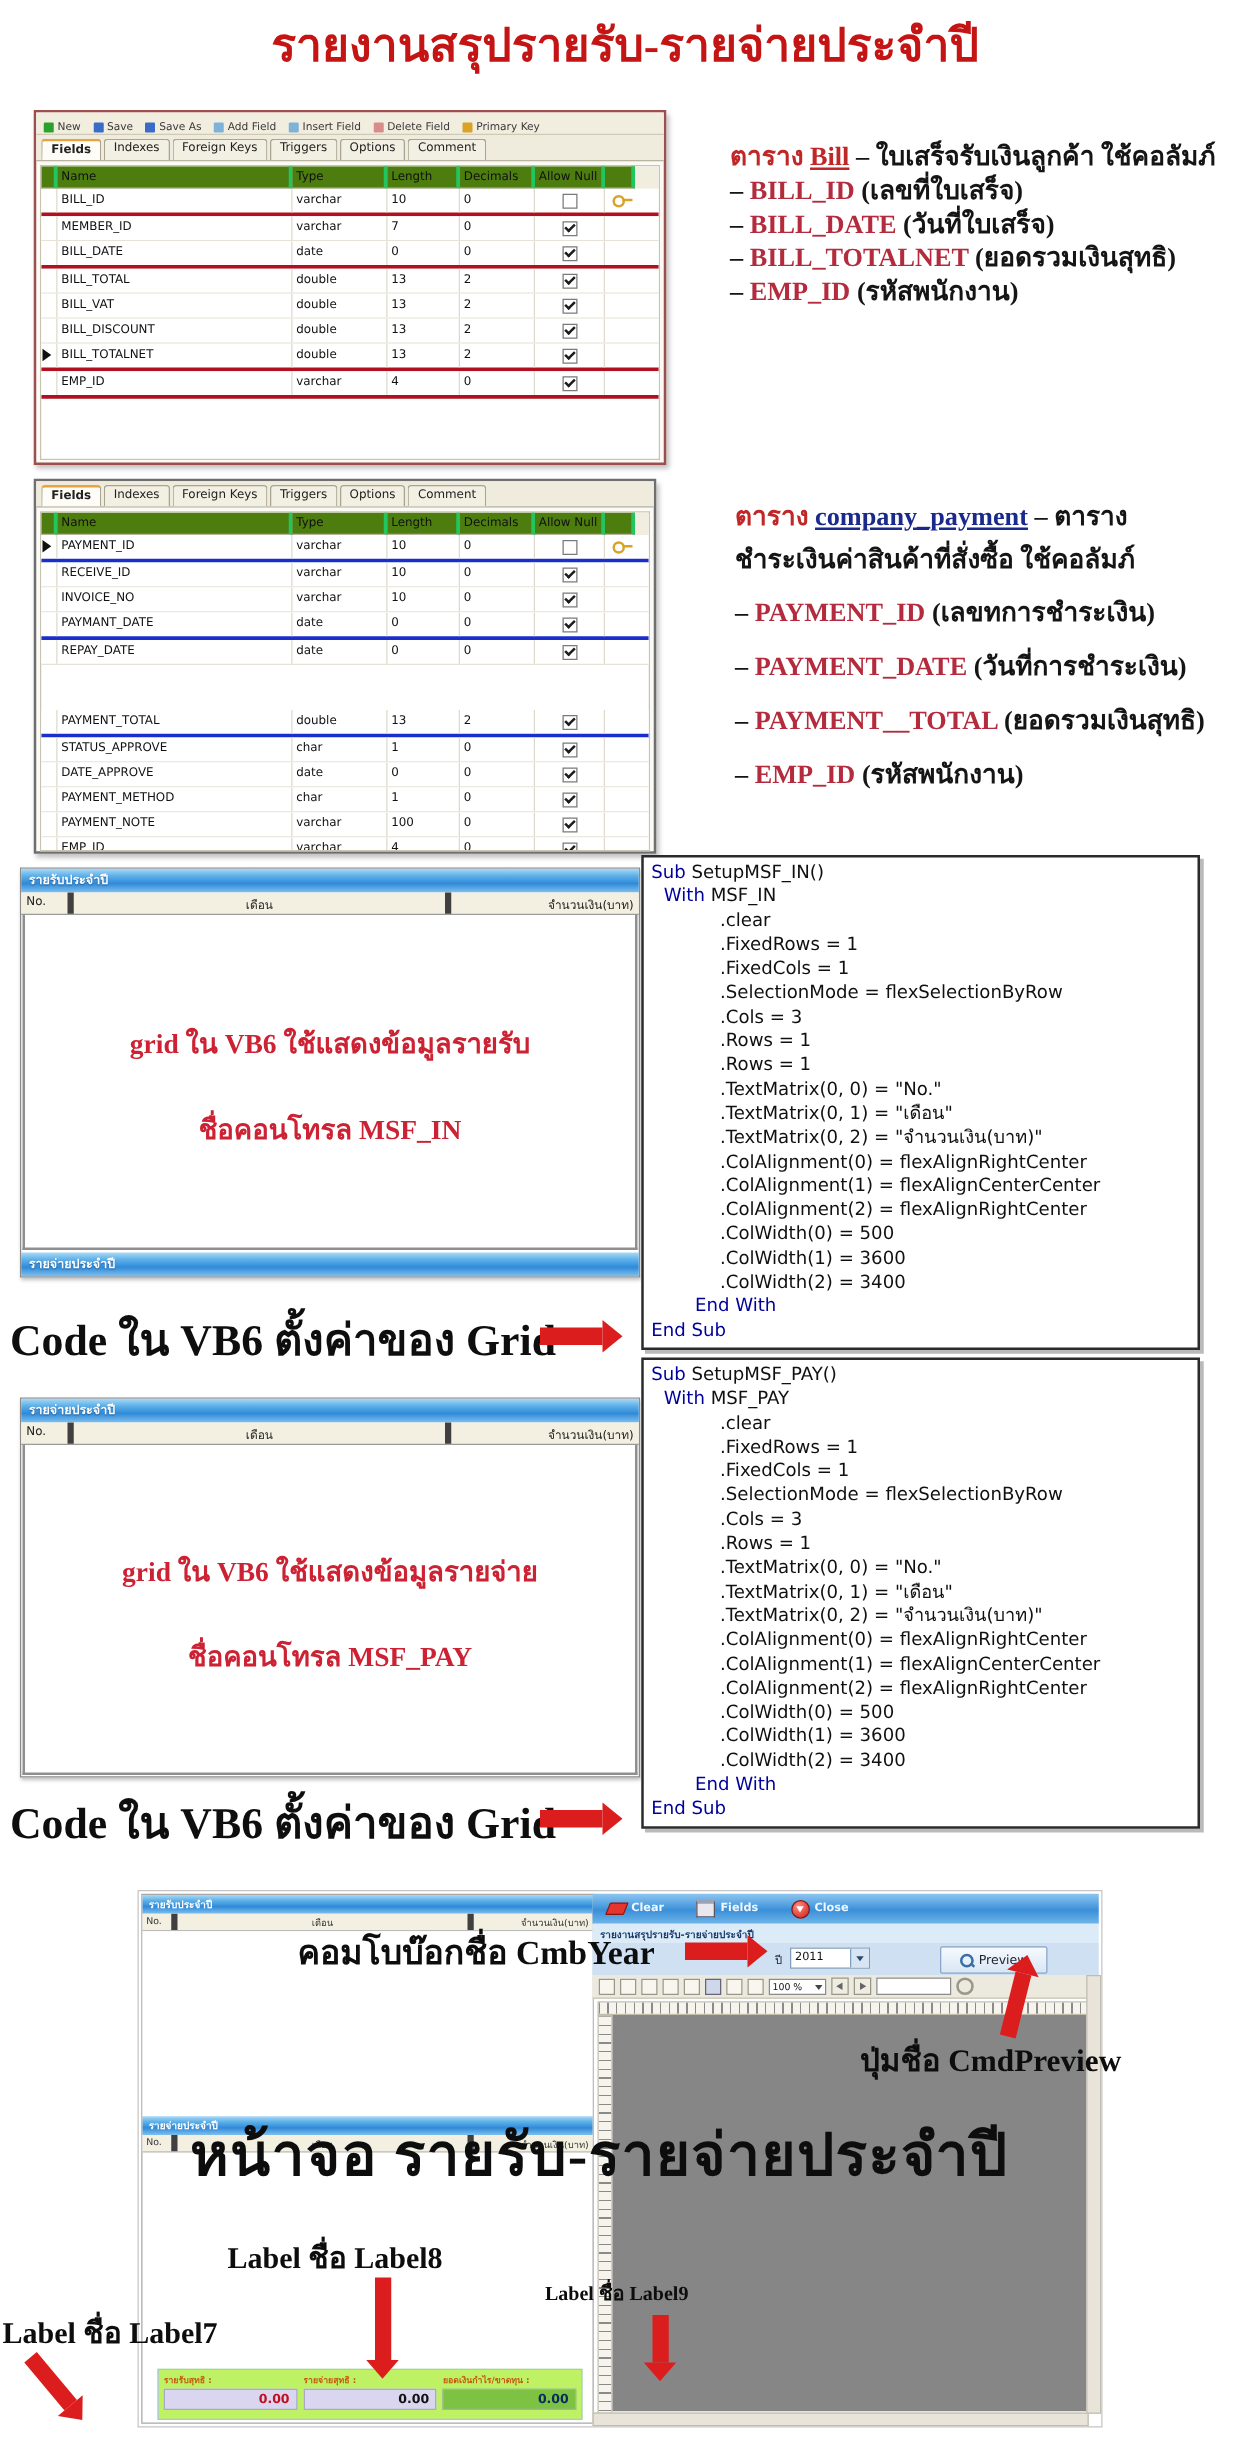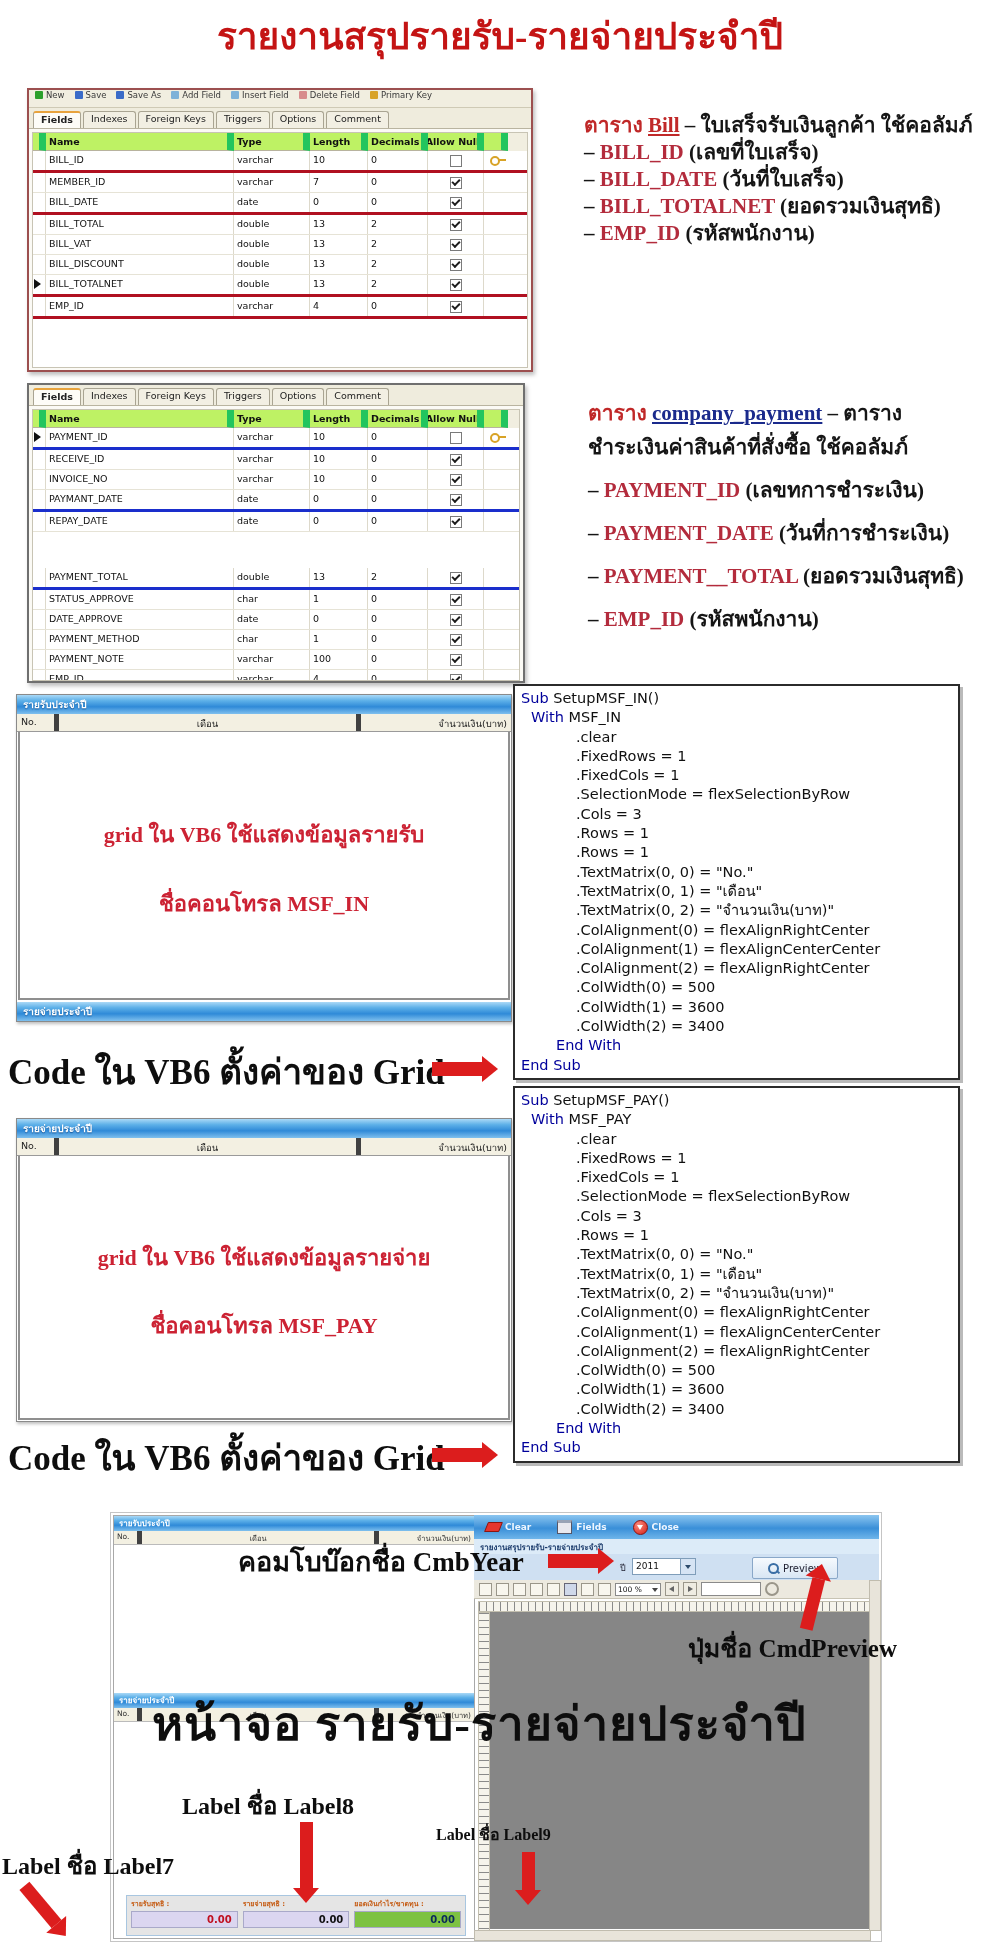--- a/index.html
+++ b/index.html
@@ -7,34 +7,34 @@
         font-family:"DejaVu Sans","Liberation Sans",sans-serif;color:#111}
 
   
   .ptitle{position:absolute;top:6px;left:0;width:100%;text-align:center;margin:0;
           font-family:"Liberation Serif",serif;font-size:37px;font-weight:bold;color:#c41414}
 
   
   .dpanel{position:absolute;background:#fbfaf5;border:2px solid #9c4f4f;box-shadow:2px 3px 4px rgba(0,0,0,.25)}
   #panel1{left:27px;top:88px;width:502px;height:280px}
   #panel2{left:27px;top:383px;width:494px;height:296px;border-color:#6f6f6f}
-  .dtoolbar{display:flex;align-items:flex-start;gap:10px;height:17px;background:#f1eee0;
+  .dtoolbar{display:flex;align-items:flex-end;gap:10px;height:17px;background:#f1eee0;
             border-bottom:1px solid #cfcab5;font-size:8.5px;color:#3a3a3a;padding:0 6px;white-space:nowrap;overflow:hidden}
   .titem{display:flex;align-items:center;gap:3px}
   .tico{width:8px;height:8px;display:inline-block;border-radius:1px}
   .dtabs{display:flex;gap:2px;background:#efecdd;padding:3px 4px 0;border-bottom:1px solid #b9b4a0;height:17px}
   .tab{font-size:9.5px;color:#222;background:#f2efe3;border:1px solid #a9a492;border-bottom:none;
        border-radius:3px 3px 0 0;padding:1px 7px;line-height:12px}
   .tab.active{background:#fdfcf7;border-top:2px solid #e8a33d;font-weight:bold}
   .dtable{margin:3px 3px 0 3px;background:#fff;border:1px solid #c8c4b4;overflow:hidden}
   #table1{height:234px}
   #table2{height:270px}
   .dhead,.drow{display:flex;align-items:stretch}
   .dhead{background:#f1eee0}
-  .dhead .dcell{background:#bef264;border-right:7px solid #22c55e;border-bottom:1px solid #b8b39e;font-weight:bold}
+  .dhead .dcell{background:#4d7c0f;border-right:3px solid #22c55e;border-bottom:1px solid #b8b39e;font-weight:normal}
   .dcell{border-right:1px solid #ddd9cb;padding:2px 3px;overflow:hidden;white-space:nowrap;box-sizing:border-box;
          font-size:9.5px;line-height:13px}
   .c-sel{width:13px;flex:none;padding:0 1px}
   .c-name{width:188px;flex:none}
   .c-type{width:76px;flex:none}
   .c-len{width:58px;flex:none}
   .c-dec{width:60px;flex:none}
   .c-null{width:56px;flex:none;display:flex;justify-content:center;align-items:center}
   .c-x{width:24px;flex:none;border-right:none;display:flex;align-items:center}
   .drow{height:19px;border-bottom:1px solid #e6e3d6;position:relative;background:#fff}
@@ -108,21 +108,21 @@
   .shot{position:absolute;left:110px;top:1512px;width:770px;height:428px;background:#fff;border:1px solid #c5c5c5}
   .lg{position:absolute;left:2px;top:2px;width:360px;height:422px;border:1px solid #a8a8a8;background:#fff}
   .lbar{height:15px;background:linear-gradient(180deg,#aad9f7 0%,#5db0e8 30%,#2f8ad8 62%,#7fc0ee 100%);
         color:#fff;font-size:8px;font-weight:bold;padding:2px 5px;box-sizing:border-box;line-height:11px}
   .lhead{display:flex;height:13px;background:#f3f0e2;font-size:7.5px;color:#333;border-bottom:1px solid #bbb}
   .lhead .vhc{padding:1px 3px}
   .lh-no{width:28px;flex:none}
   .lh-month{flex:1;text-align:center}
   .lh-amt{width:95px;flex:none;text-align:right;border-right:none}
   .lbody1{height:148px;background:#fff}
-  .status{position:absolute;left:12px;bottom:2px;width:340px;height:41px;background:#e5e5e5;
+  .status{position:absolute;left:12px;bottom:2px;width:340px;height:41px;background:#bef264;
           border:1px solid #a8c6e0;display:flex;gap:5px;padding:2px 4px;box-sizing:border-box}
   .tot{flex:1;position:relative}
   .tlabel{font-size:7px;color:#c55a11;font-weight:bold;white-space:nowrap;overflow:hidden}
   .tval{margin-top:2px;height:17px;background:#dbd6f0;border:1px solid #a9a9c9;font-size:10px;font-weight:bold;
         text-align:right;padding:2px 5px;box-sizing:border-box}
   .tot1 .tval{color:#c01020}
   .tot2 .tval{color:#111}
   .tot.green .tval{background:#7dc242;color:#0a2a5a}
 
   .rtool{position:absolute;left:363px;top:2px;width:405px;height:24px;display:flex;align-items:center;gap:26px;

